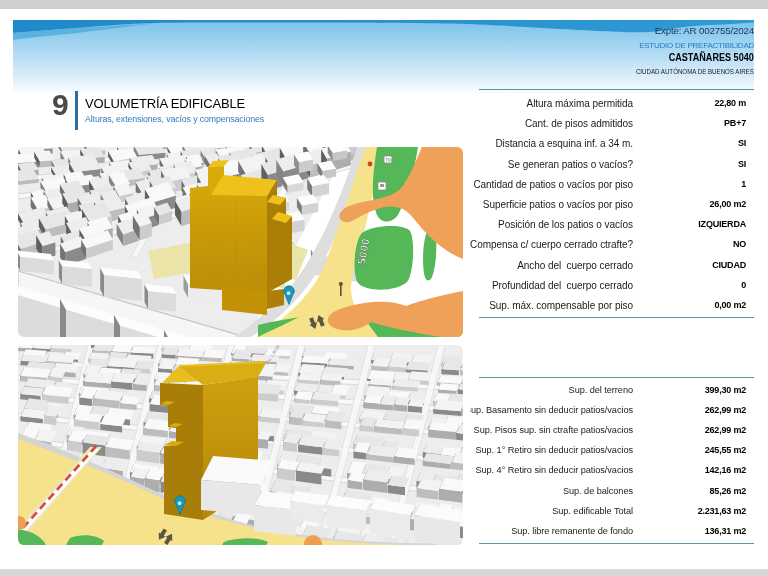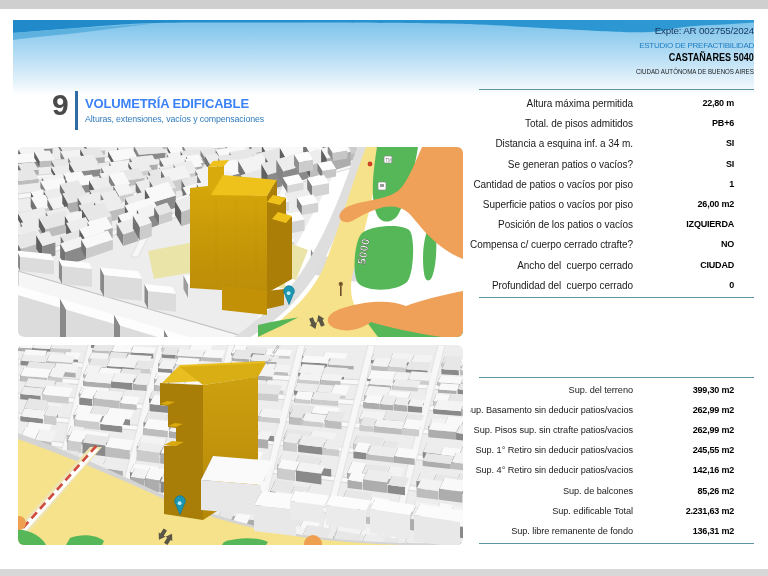--- a/index.html
+++ b/index.html
@@ -7,27 +7,27 @@
 .abs{position:absolute}
 .topband{left:0;top:0;width:768px;height:9px;background:#cfcfcf}
 .botband{left:0;top:569px;width:768px;height:7px;background:#d8d8d8}
 .hdrtxt{right:14px;text-align:right;white-space:nowrap}
 #t-expte{top:24.5px;font-size:9.8px;letter-spacing:-0.2px;font-weight:normal;color:#17365d}
 #t-estudio{top:40.5px;font-size:8px;letter-spacing:-0.25px;font-weight:normal;color:#1e7dc0}
 #t-cast{top:51px;font-size:11.5px;font-weight:bold;color:#000;transform:scaleX(0.79);transform-origin:100% 50%}
 #t-ciudad{top:66.5px;font-size:7.5px;color:#222;transform:scaleX(0.82);transform-origin:100% 50%}
 #num9{left:52px;top:88px;font-size:30px;font-weight:bold;color:#4a4a4a}
 #vline{left:75px;top:91px;width:2.5px;height:39px;background:#2e6da4}
-#ttl{left:85px;top:96px;font-size:13px;font-weight:bold;color:#3b82f6;letter-spacing:-0.15px}
+#ttl{left:85px;top:96px;font-size:13px;font-weight:normal;color:#000000;letter-spacing:-0.15px}
 #sttl{left:85px;top:113.5px;font-size:8.8px;letter-spacing:-0.13px;color:#2f7bbf}
 .tbl{left:470px;width:284px}
 .tbl .bord{margin-left:9px;height:0;border-top:1.6px solid #5d95a3}
 .row{position:relative;height:20.2px}
 .row .lab{position:absolute;right:121px;top:50%;transform:translateY(-50%);white-space:nowrap;font-size:10px;letter-spacing:-0.06px;color:#1a1a1a}
-.row .val{position:absolute;right:20px;top:50%;transform:translateY(-50%);white-space:nowrap;font-size:9px;letter-spacing:-0.2px;font-weight:bold;color:#000}
+.row .val{position:absolute;right:8px;top:50%;transform:translateY(-50%);white-space:nowrap;font-size:9px;letter-spacing:-0.2px;font-weight:bold;color:#000}
 #tbl1{top:89px}
 #tbl2{top:377px}
 #tbl2 .lab{font-size:9.2px}
 .clipwrap{overflow:hidden}
 </style>
 </head>
 <body>
 <div class="abs topband"></div>
 <div class="abs botband"></div>
 
@@ -60,22 +60,22 @@
 <div class="abs" id="sttl">Alturas, extensiones, vacíos y compensaciones</div>
 
 <div class="abs tbl" id="tbl1">
   <div class="bord"></div>
   <div style="height:3px"></div>
   <div class="row">
       <span class="lab">Altura máxima permitida</span>
       <span class="val">22,80 m</span>
     </div>
   <div class="row">
-      <span class="lab">Total. de pisos admitidos</span>
-      <span class="val">PB+6</span>
+      <span class="lab">Cant. de pisos admitidos</span>
+      <span class="val">PB+7</span>
     </div>
   <div class="row">
       <span class="lab">Distancia a esquina inf. a 34 m.</span>
       <span class="val">SI</span>
     </div>
   <div class="row">
       <span class="lab">Se generan patios o vacíos?</span>
       <span class="val">SI</span>
     </div>
   <div class="row">
@@ -94,20 +94,24 @@
       <span class="lab">Compensa c/ cuerpo cerrado ctrafte?</span>
       <span class="val">NO</span>
     </div>
   <div class="row">
       <span class="lab">Ancho del &nbsp;cuerpo cerrado</span>
       <span class="val">CIUDAD</span>
     </div>
   <div class="row">
       <span class="lab">Profundidad del &nbsp;cuerpo cerrado</span>
       <span class="val">0</span>
+    </div>
+  <div class="row">
+      <span class="lab">Sup. máx. compensable por piso</span>
+      <span class="val">0,00 m2</span>
     </div>
   <div style="height:2px"></div>
   <div class="bord"></div>
 </div>
 
 <div class="abs tbl clipwrap" id="tbl2">
   <div class="bord"></div>
   <div style="height:1.5px"></div>
   <div class="row">
       <span class="lab">Sup. del terreno</span>

